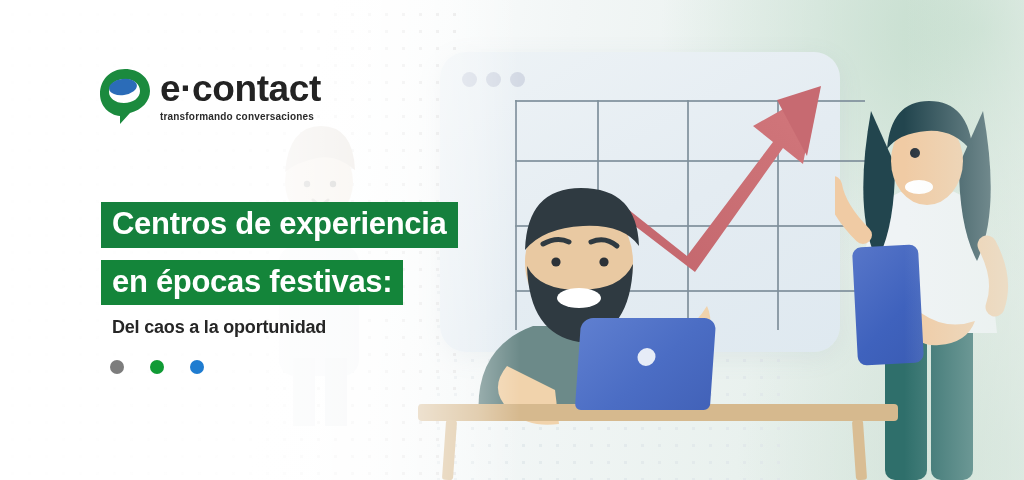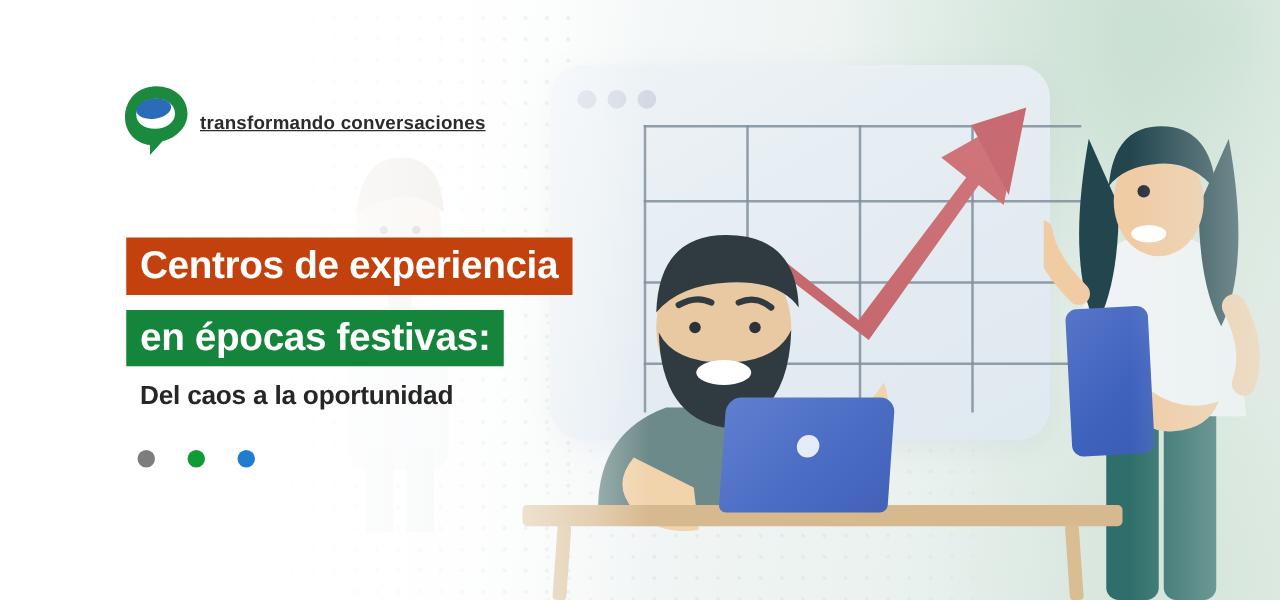--- a/index.html
+++ b/index.html
@@ -132,42 +132,42 @@
     position:absolute; left:99px; top:66px;
     display:flex; align-items:center; gap:9px;
   }
   .logo-mark { width:52px; height:60px; flex:none; }
   .logo-text { display:flex; flex-direction:column; line-height:1; }
   .logo-word {
     font-size:37px; font-weight:700; letter-spacing:-.4px;
     color:#232323;
   }
   .logo-tag {
-    font-size:15px; font-weight:700; letter-spacing:.18px;
-    color:#2b2b2b; margin-top:5px;text-decoration:underline;
+    font-size:10px; font-weight:700; letter-spacing:.18px;
+    color:#2b2b2b; margin-top:5px;
   }
 
   
   .headline { position:absolute; left:101px; top:190px; }
   .hl-bar {
     display:inline-block;
     color:#ffffff;
     font-size:31px; font-weight:700;
     letter-spacing:-.3px;
     padding:6px 11px 8px 11px;
     line-height:1.02;
     white-space:nowrap;
   }
-  .hl-blue { background:#c2410c; }
+  .hl-blue { background:#15803d;margin-top:12px; }
   .hl-green { background:#14853a; margin-top:12px; }
   .hl-plain {
     display:inline-block;
     margin-top:12px; margin-left:11px;
     color:#262626;
-    font-size:21px; font-weight:700; letter-spacing:-.2px;
+    font-size:18px; font-weight:700; letter-spacing:-.2px;
     white-space:nowrap;
   }
 
   
   .dots-row {
     position:absolute; left:110px; top:360px;
     display:flex; gap:26px; align-items:center;
   }
   .dots-row span { width:14px; height:14px; border-radius:50%; display:block; }
   .dot-gray { background:#7d7d7d; }
@@ -281,20 +281,21 @@
 
   <div class="logo-block">
     <span class="logo-mark">
       <svg width="52" height="60" viewBox="0 0 52 60">
         <path d="M26 3 C11 3 1 14 1 28 C1 40 10 49 21 50 L21 58 L31 47 C43 44 51 35 51 25 C51 12 40 3 26 3 Z
                  M26 13 C35 13 41 18 41 25 C41 32 34 37 25 37 C16 37 10 32 10 26 C10 18 17 13 26 13 Z" fill="#1b8a3e"></path>
         <ellipse cx="24" cy="21" rx="14" ry="8" transform="rotate(-8 24 21)" fill="#2b6cb8"></ellipse>
       </svg>
     </span>
     <span class="logo-text">
+      <span class="logo-word">e·contact</span>
       <span class="logo-tag">transformando conversaciones</span>
     </span>
   </div>
 
   <div class="headline">
     <div><span class="hl-bar hl-blue">Centros de experiencia</span></div>
     <div><span class="hl-bar hl-green">en épocas festivas:</span></div>
     <div><span class="hl-plain">Del caos a la oportunidad</span></div>
   </div>
 

